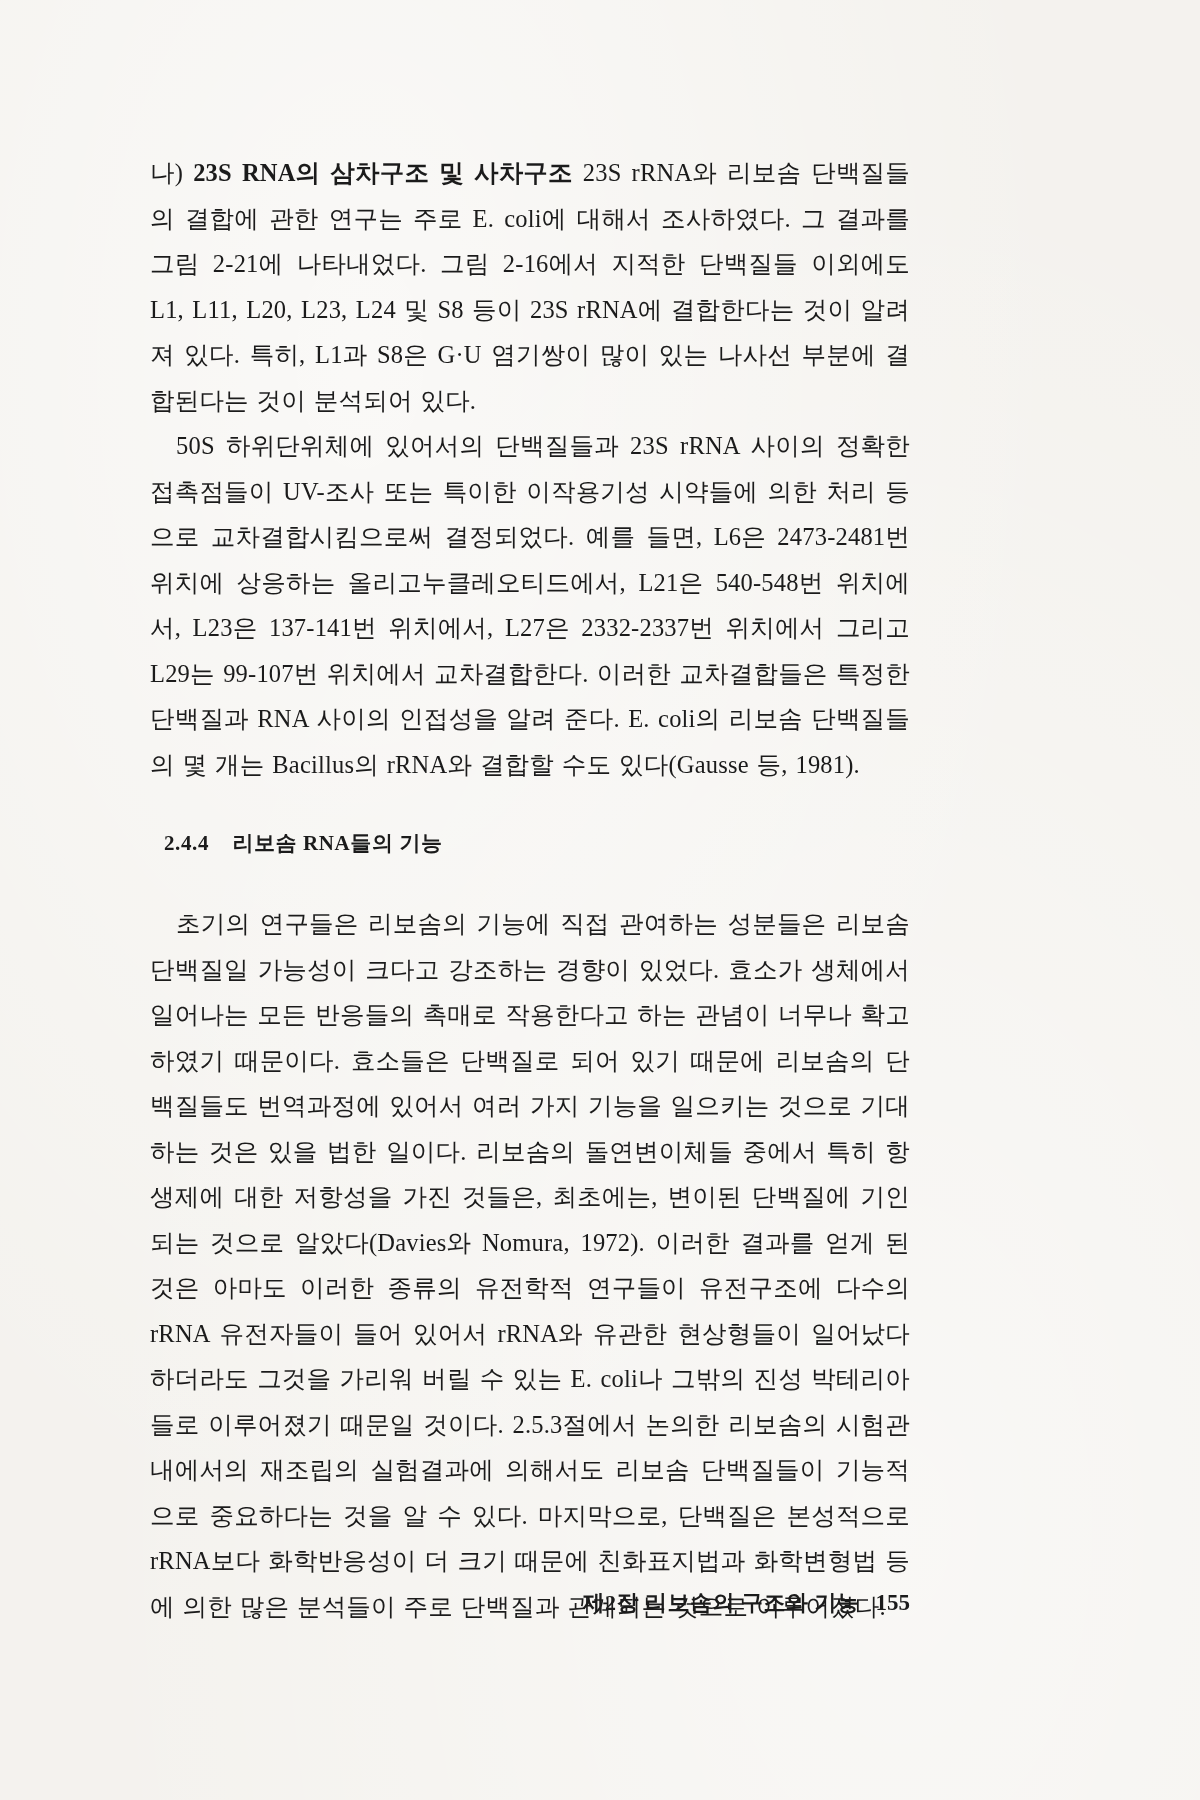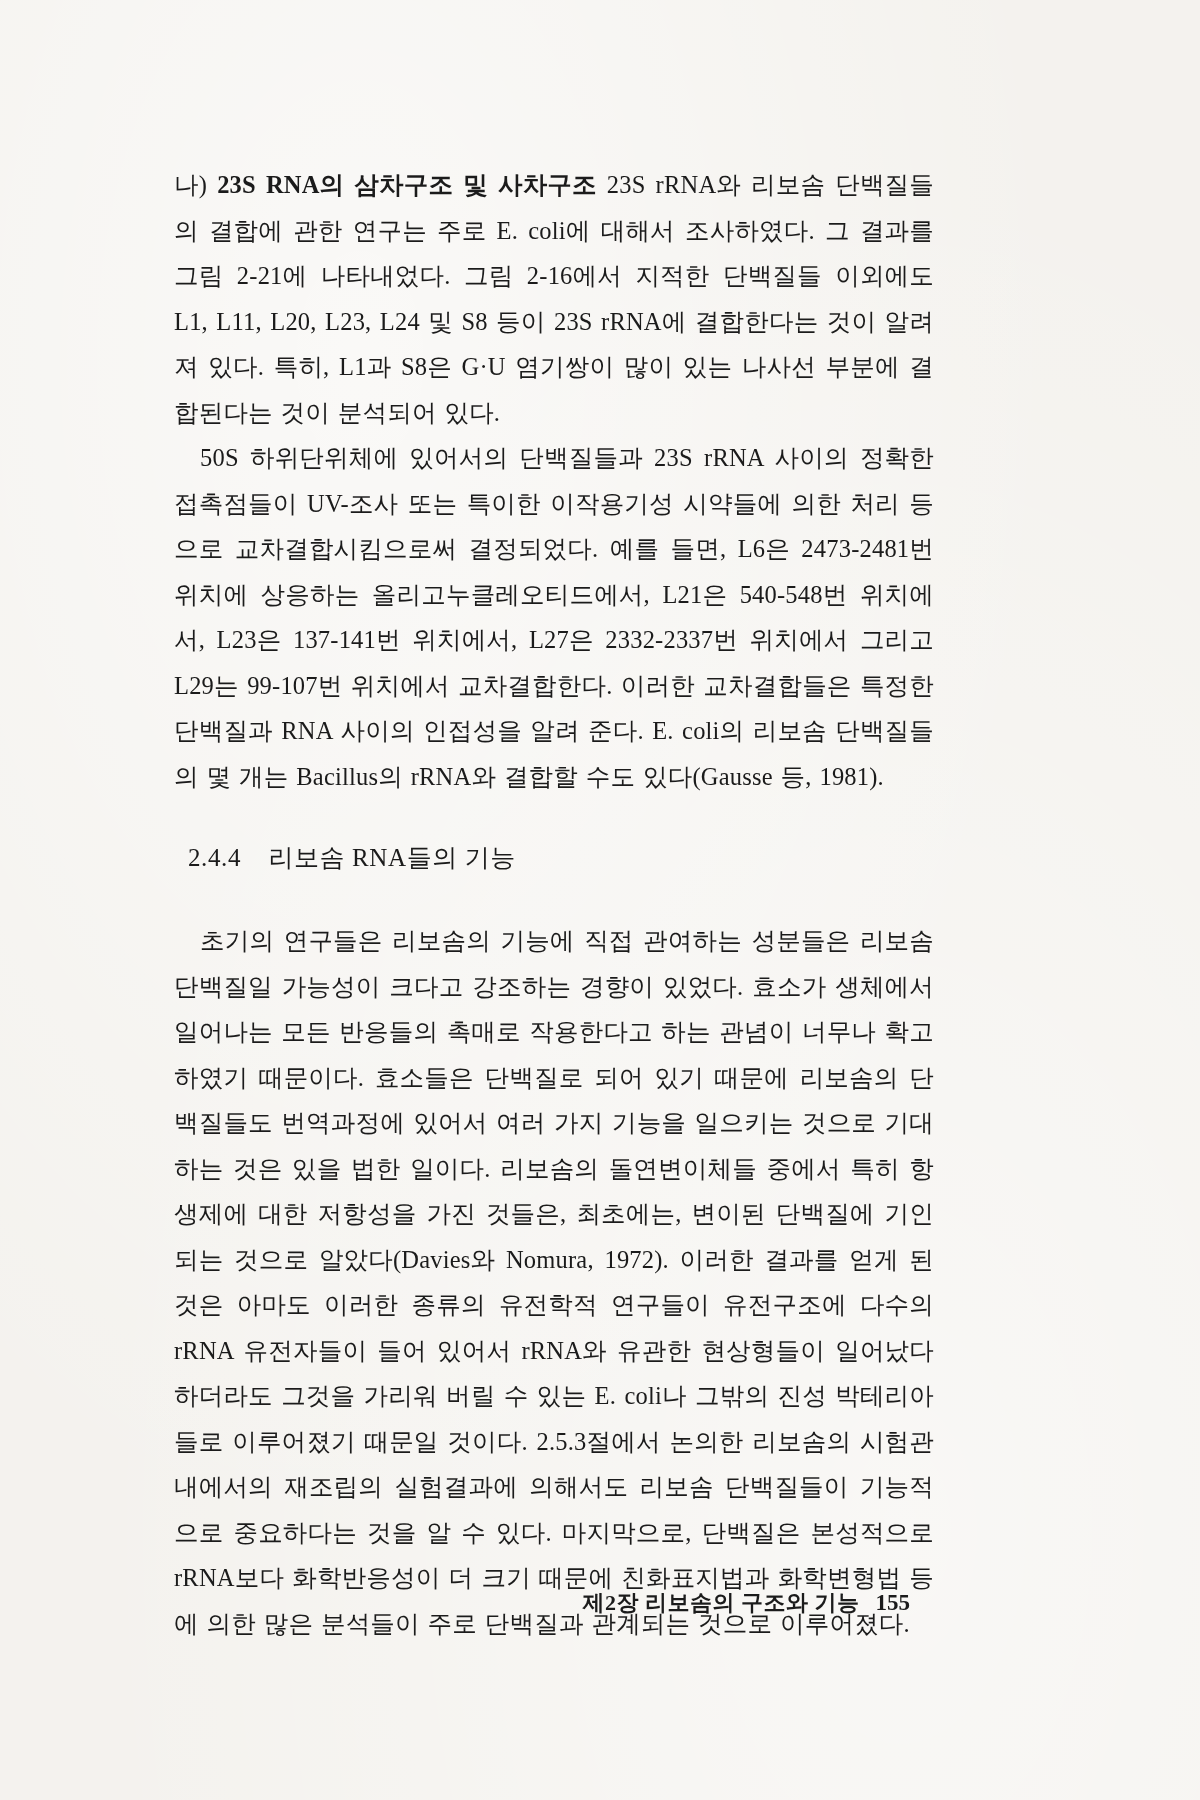--- a/index.html
+++ b/index.html
@@ -22,40 +22,39 @@
     position: absolute;
     inset: 0;
     background:
       radial-gradient(ellipse at 30% 20%, rgba(255,255,255,0.55), rgba(255,255,255,0) 60%),
       radial-gradient(ellipse at 75% 85%, rgba(255,255,255,0.45), rgba(255,255,255,0) 65%);
     pointer-events: none;
   }
   .content {
     position: absolute;
     left: 150px;
-    top: 162px;
+    top: 150px;
     width: 760px;
-    margin-left: 24px;
   }
   p.body-para {
     margin: 0;
     font-size: 24.5px;
     line-height: 45.5px;
     text-align: justify;
     text-justify: inter-character;
     letter-spacing: 0.2px;
     word-spacing: 1.5px;
   }
   p.body-para.indent {
     text-indent: 26px;
   }
   .heading {
     margin: 0;
-    font-size: 25px;
-    font-weight: normal;
+    font-size: 21px;
+    font-weight: bold;
     letter-spacing: 0.6px;
     padding-left: 14px;
   }
   .heading-block {
     margin-top: 42px;
     margin-bottom: 44px;
   }
   .section-block {
     margin-top: 0px;
   }

